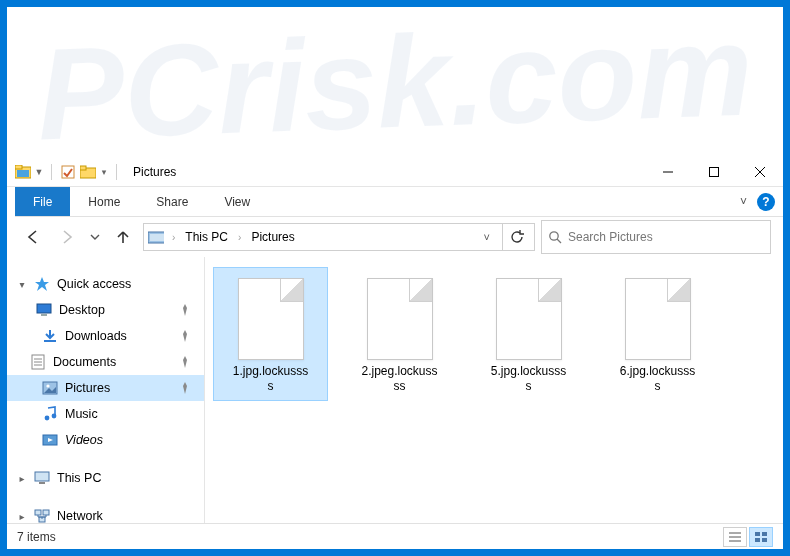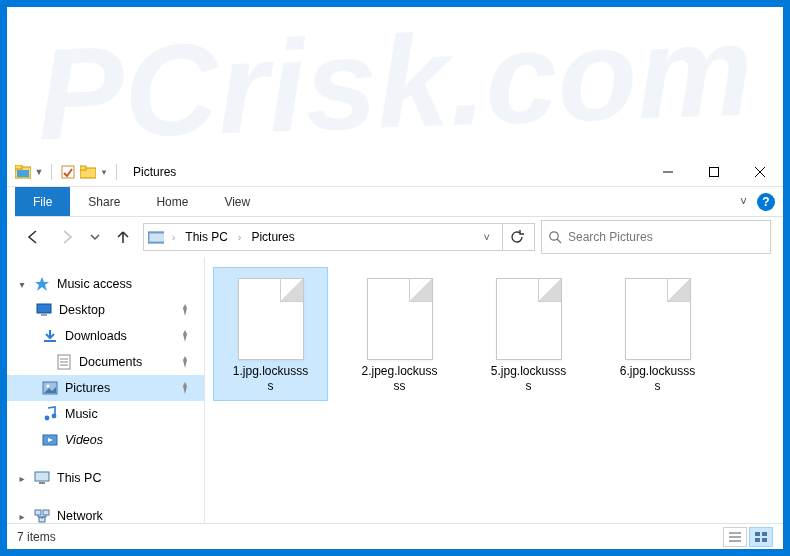--- a/index.html
+++ b/index.html
@@ -121,22 +121,22 @@
         <svg width="10" height="10">
             <line x1="0" y1="0" x2="10" y2="10" stroke="currentColor"></line>
             <line x1="10" y1="0" x2="0" y2="10" stroke="currentColor"></line>
           </svg>
       </div>
     </div>
   </div>
 
   <div class="ribbon">
     <div class="ribbon-file">File</div>
+    <div class="ribbon-tab">Home</div>
     <div class="ribbon-tab">Share</div>
-    <div class="ribbon-tab">Home</div>
     <div class="ribbon-tab">View</div>
     <div class="ribbon-right">
       <span style="color:#555;font-size:12px;">˅</span>
       <span class="help-circle">?</span>
     </div>
   </div>
 
   <div class="navbar">
     <div class="nav-arrow">
       <svg width="16" height="16">
@@ -195,21 +195,21 @@
   <div class="body">
 
     <div class="sidebar">
       <div class="tree-node" style="padding-left:10px;">
         <span class="chev">▾</span>
         <span class="node-icon">
           <svg width="16" height="16">
               <polygon points="8,1 10,6 15,6 11,9 13,15 8,11 3,15 5,9 1,6 6,6" fill="#3a9be6"></polygon>
             </svg>
         </span>
-        <span>Music access</span>
+        <span>Quick access</span>
       </div>
 
       <div class="tree-node" style="padding-left:28px;">
         <span class="node-icon">
             <svg width="16" height="14">
               <rect x="1" y="1" width="14" height="9" fill="#2e7cd6" stroke="#1b4e8a"></rect>
               <rect x="5" y="11" width="6" height="2" fill="#9aa"></rect>
             </svg>
           </span>
         <span>Desktop</span>
@@ -226,21 +226,21 @@
               <rect x="2" y="12" width="12" height="2" fill="#2e7cd6"></rect>
             </svg>
           </span>
         <span>Downloads</span>
         <span class="pin">
             <svg width="10" height="12">
               <path d="M5 0 L7 4 L5 12 L3 4 Z" fill="#8a8a8a"></path>
             </svg>
           </span>
       </div>
-      <div class="tree-node" style="padding-left:48px;">
+      <div class="tree-node" style="padding-left:22px;">
         <span class="node-icon">
             <svg width="14" height="16">
               <rect x="1" y="1" width="12" height="14" fill="#fff" stroke="#8a8a8a"></rect>
               <line x1="3" y1="5" x2="11" y2="5" stroke="#8a8a8a"></line>
               <line x1="3" y1="8" x2="11" y2="8" stroke="#8a8a8a"></line>
               <line x1="3" y1="11" x2="11" y2="11" stroke="#8a8a8a"></line>
             </svg>
           </span>
         <span>Documents</span>
         <span class="pin">

